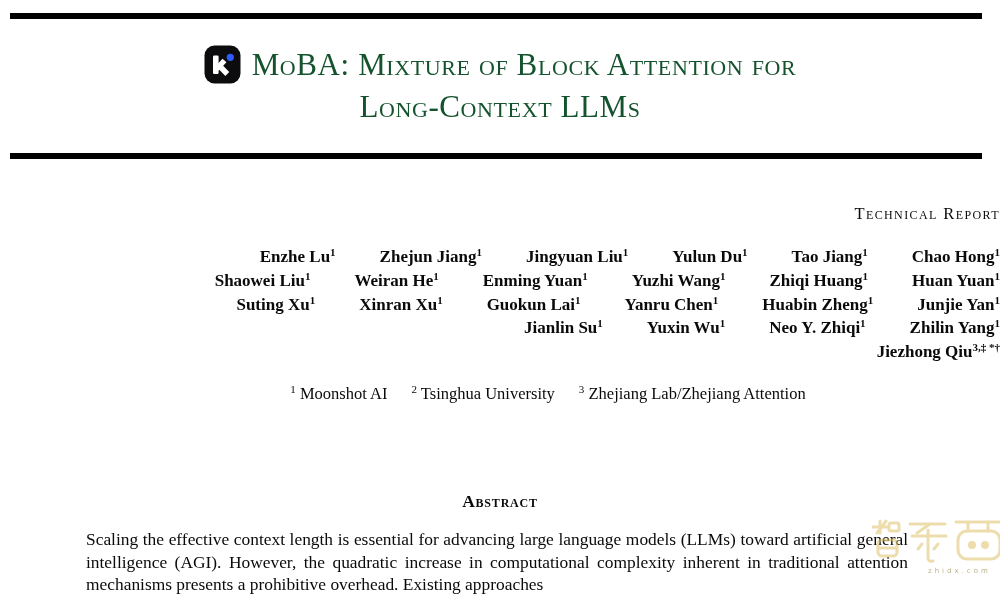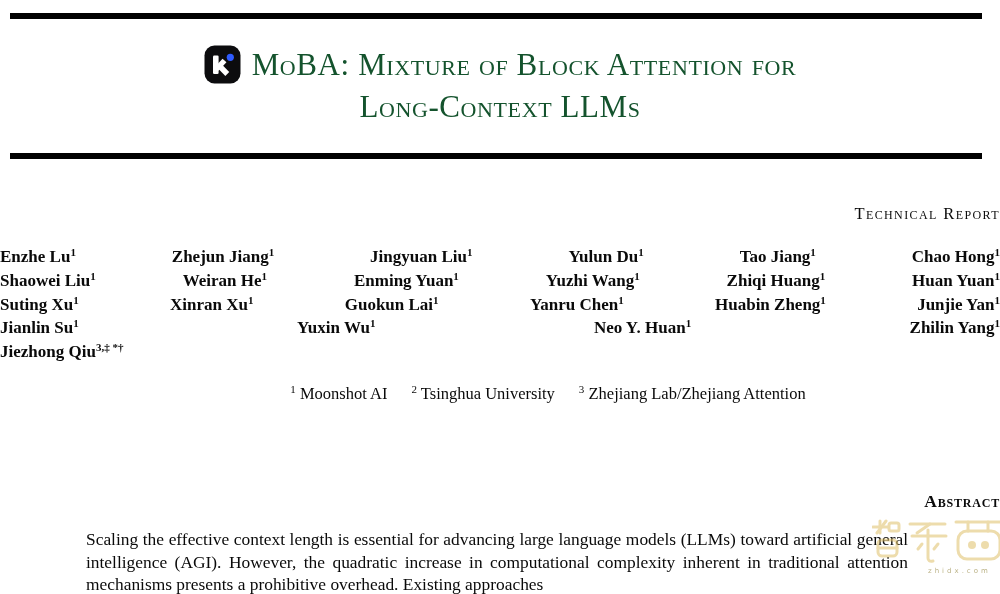--- a/index.html
+++ b/index.html
@@ -30,41 +30,41 @@
   }
   .subtitle{
     position:absolute;top:182px;left:0;width:100%;
     text-align:right;
     font-variant:small-caps;
     font-size:16.5px;letter-spacing:1.4px;margin-top:22px;
   }
 
   .authors{position:absolute;top:246px;left:0;width:100%;}
   .authors-row{
-    display:flex;justify-content:space-between;gap:44px;
+    display:flex;justify-content:flex-end;gap:44px;
     height:23.8px;
     font-weight:bold;font-size:17px;line-height:22px;
     white-space:nowrap;
   }
   .author sup,.affil sup{
     font-size:11px;line-height:0;
     position:relative;top:-6px;vertical-align:baseline;
   }
 
   .affils{
     position:absolute;top:384px;left:0;width:100%;
     display:flex;justify-content:center;gap:24px;
     font-size:16.5px;
     padding-left:48px;
   }
   .affil{white-space:nowrap;}
 
   .abstract-heading{
     position:absolute;top:491px;left:0;width:100%;
-    text-align:right;
+    text-align:center;
     font-weight:bold;font-variant:small-caps;
     font-size:17.5px;letter-spacing:0.8px;
   }
   .abstract-text{
     position:absolute;top:528px;left:86px;width:822px;
     font-size:17.4px;line-height:22.5px;
     text-align:justify;
   }
 
   .watermark{
@@ -128,21 +128,21 @@
         <span class="author"><span>Suting Xu</span><sup>1</sup></span>
         <span class="author"><span>Xinran Xu</span><sup>1</sup></span>
         <span class="author"><span>Guokun Lai</span><sup>1</sup></span>
         <span class="author"><span>Yanru Chen</span><sup>1</sup></span>
         <span class="author"><span>Huabin Zheng</span><sup>1</sup></span>
         <span class="author"><span>Junjie Yan</span><sup>1</sup></span>
       </div>
     <div class="authors-row">
         <span class="author"><span>Jianlin Su</span><sup>1</sup></span>
         <span class="author"><span>Yuxin Wu</span><sup>1</sup></span>
-        <span class="author"><span>Neo Y. Huan</span><sup>1</sup></span>
+        <span class="author"><span>Neo Y. Zhiqi</span><sup>1</sup></span>
         <span class="author"><span>Zhilin Yang</span><sup>1</sup></span>
       </div>
     <div class="authors-row">
         <span class="author"><span>Jiezhong Qiu</span><sup>3,‡ *†</sup></span>
       </div>
   </div>
 
   <div class="affils">
       <span class="affil"><sup>1</sup><span> Moonshot AI</span></span>
       <span class="affil"><sup>2</sup><span> Tsinghua University</span></span>

